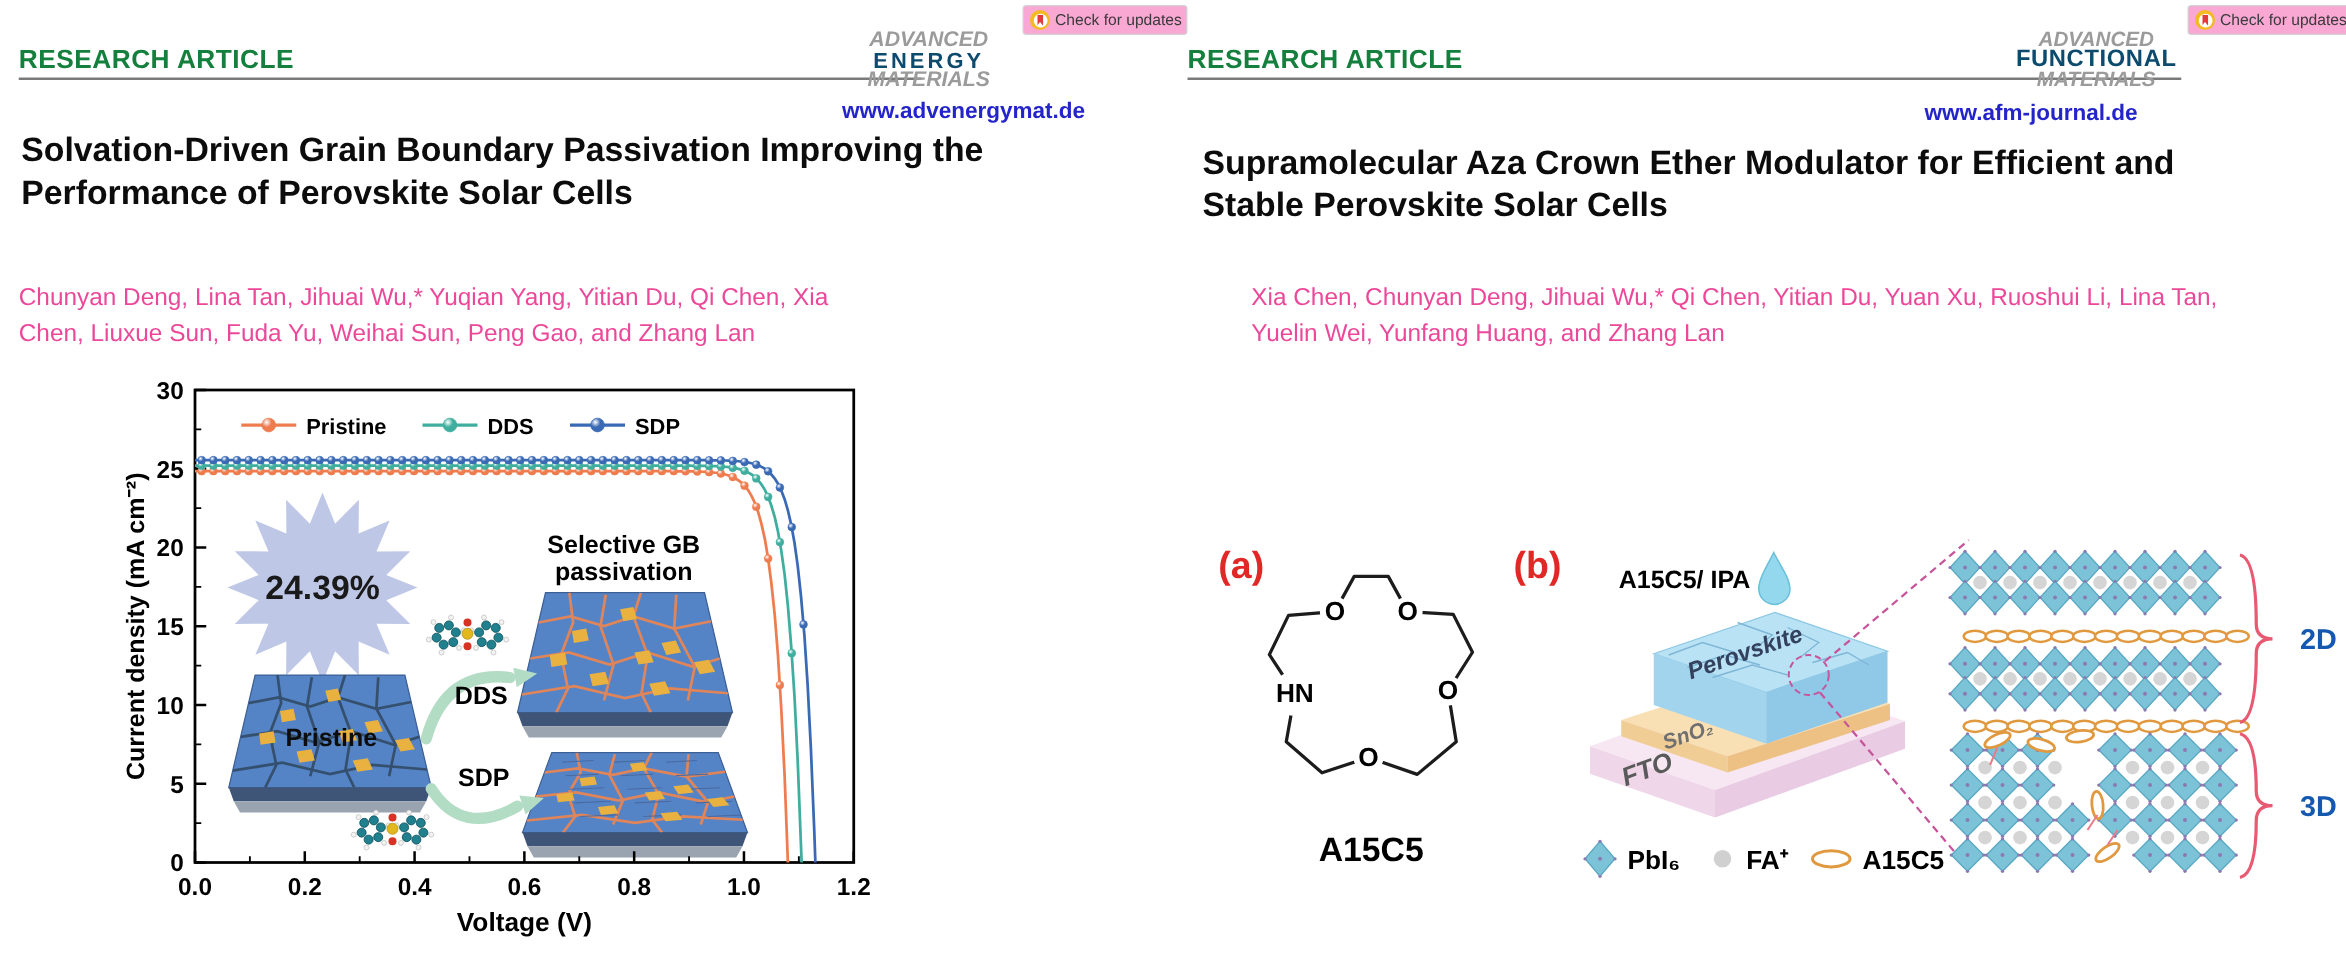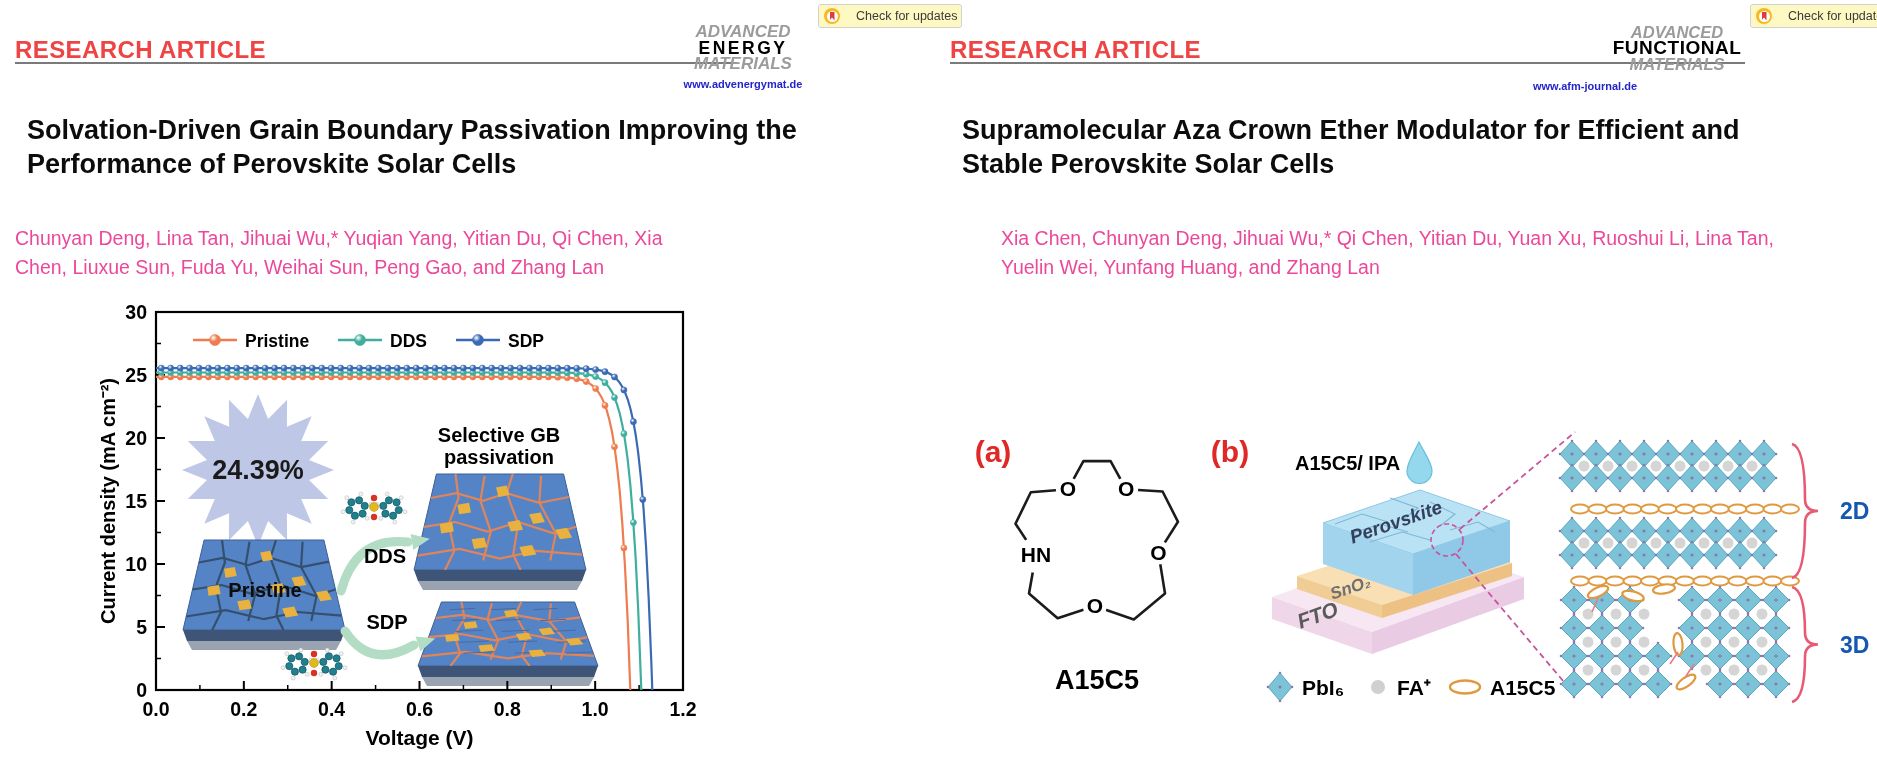--- a/index.html
+++ b/index.html
@@ -1,52 +1,52 @@
 <!DOCTYPE html>
 <html><head>
 <meta charset="utf-8">
 <style>
   html,body{margin:0;padding:0}
   body{position:relative;width:1877px;height:762px;background:#fff;overflow:hidden;
        font-family:"Liberation Sans",sans-serif;color:#111}
-  .badge{position:absolute;top:4px;height:22px;background:#fef9c3;border:1px solid #d2d2d2;
-         border-radius:3px;display:flex;align-items:center;gap:16px;padding:0 4px 0 5px;
+  .badge{position:absolute;top:4px;height:22px;background:#f9a8d4;border:1px solid #d2d2d2;
+         border-radius:3px;display:flex;align-items:center;gap:4px;padding:0 4px 0 5px;
          font-size:12.5px;color:#3a3a3a;white-space:nowrap}
   .cm{position:relative;width:16px;height:16px;border-radius:50%;background:#f5b921;flex:0 0 16px}
   .cm::before{content:'';position:absolute;inset:2.5px;background:#fff;border-radius:50%}
   .cm::after{content:'';position:absolute;left:5.5px;top:3.5px;width:5px;height:9px;background:#e23b3b;
              clip-path:polygon(0 0,100% 0,100% 100%,50% 68%,0 100%)}
-  .kicker{position:absolute;top:36px;font-size:24px;font-weight:900;letter-spacing:.4px;color:#ef4444}
+  .kicker{position:absolute;top:36px;font-size:21px;font-weight:900;letter-spacing:.4px;color:#15803d}
   .rule{position:absolute;top:62px;height:1.5px;background:#7a7a7a}
   .logo{position:absolute;top:24px;width:250px;text-align:center;line-height:16px;white-space:nowrap}
   .logo .l1,.logo .l3{color:#9b9b9b;font-style:italic;font-weight:900;font-size:17px}
-  .logo .l2{color:#000000;font-weight:900;font-size:17.5px;letter-spacing:2.5px}
+  .logo .l2{color:#0c4a6e;font-weight:900;font-size:17.5px;letter-spacing:2.5px}
   .logo.afm .l1,.logo.afm .l3{font-size:16.5px}
   .logo.afm .l2{font-weight:700;font-size:19px;letter-spacing:.5px}
-  .url{position:absolute;top:78px;width:250px;text-align:center;font-size:11px;font-weight:bold;color:#2424cb}
+  .url{position:absolute;top:78px;width:250px;text-align:right;font-size:18px;font-weight:bold;color:#2424cb}
   .title{position:absolute;top:101px;font-size:27px;font-weight:bold;color:#0c0c0c;line-height:1.27}
   .authors{position:absolute;top:224px;font-size:19.5px;color:#ec4899;line-height:1.5}
   svg text{font-family:"Liberation Sans",sans-serif}
 </style>
 </head>
 <body>
 
 <div class="badge" style="left:818px">
   <span class="cm"></span>
   <span>Check for updates</span>
 </div>
 <div class="kicker" style="left:15px">RESEARCH ARTICLE</div>
 <div class="rule" style="left:15px;width:722px"></div>
 <div class="logo" style="left:618px">
   <div class="l1">ADVANCED</div>
   <div class="l2">ENERGY</div>
   <div class="l3">MATERIALS</div>
 </div>
 <div class="url" style="left:618px">www.advenergymat.de</div>
-<h1 class="title" style="left:15px;width:860px;margin:12px">Solvation-Driven Grain Boundary Passivation Improving the Performance of Perovskite Solar Cells</h1>
+<h1 class="title" style="left:15px;width:860px;margin:2px">Solvation-Driven Grain Boundary Passivation Improving the Performance of Perovskite Solar Cells</h1>
 <div class="authors" style="left:15px;width:690px">Chunyan Deng, Lina Tan, Jihuai Wu,* Yuqian Yang, Yitian Du, Qi Chen, Xia Chen, Liuxue Sun, Fuda Yu, Weihai Sun, Peng Gao, and Zhang Lan</div>
 <svg id="fig-left" viewBox="0 0 614 472" style="position:absolute;left:98px;top:290px;width:614px;height:472px">
     <defs>
       <radialGradient id="g0" cx="35%" cy="30%" r="80%">
         <stop offset="0%" stop-color="#fff"></stop>
         <stop offset="45%" stop-color="#ee7c4f"></stop>
         <stop offset="100%" stop-color="#ee7c4f"></stop>
       </radialGradient>
       <radialGradient id="g1" cx="35%" cy="30%" r="80%">
         <stop offset="0%" stop-color="#fff"></stop>

